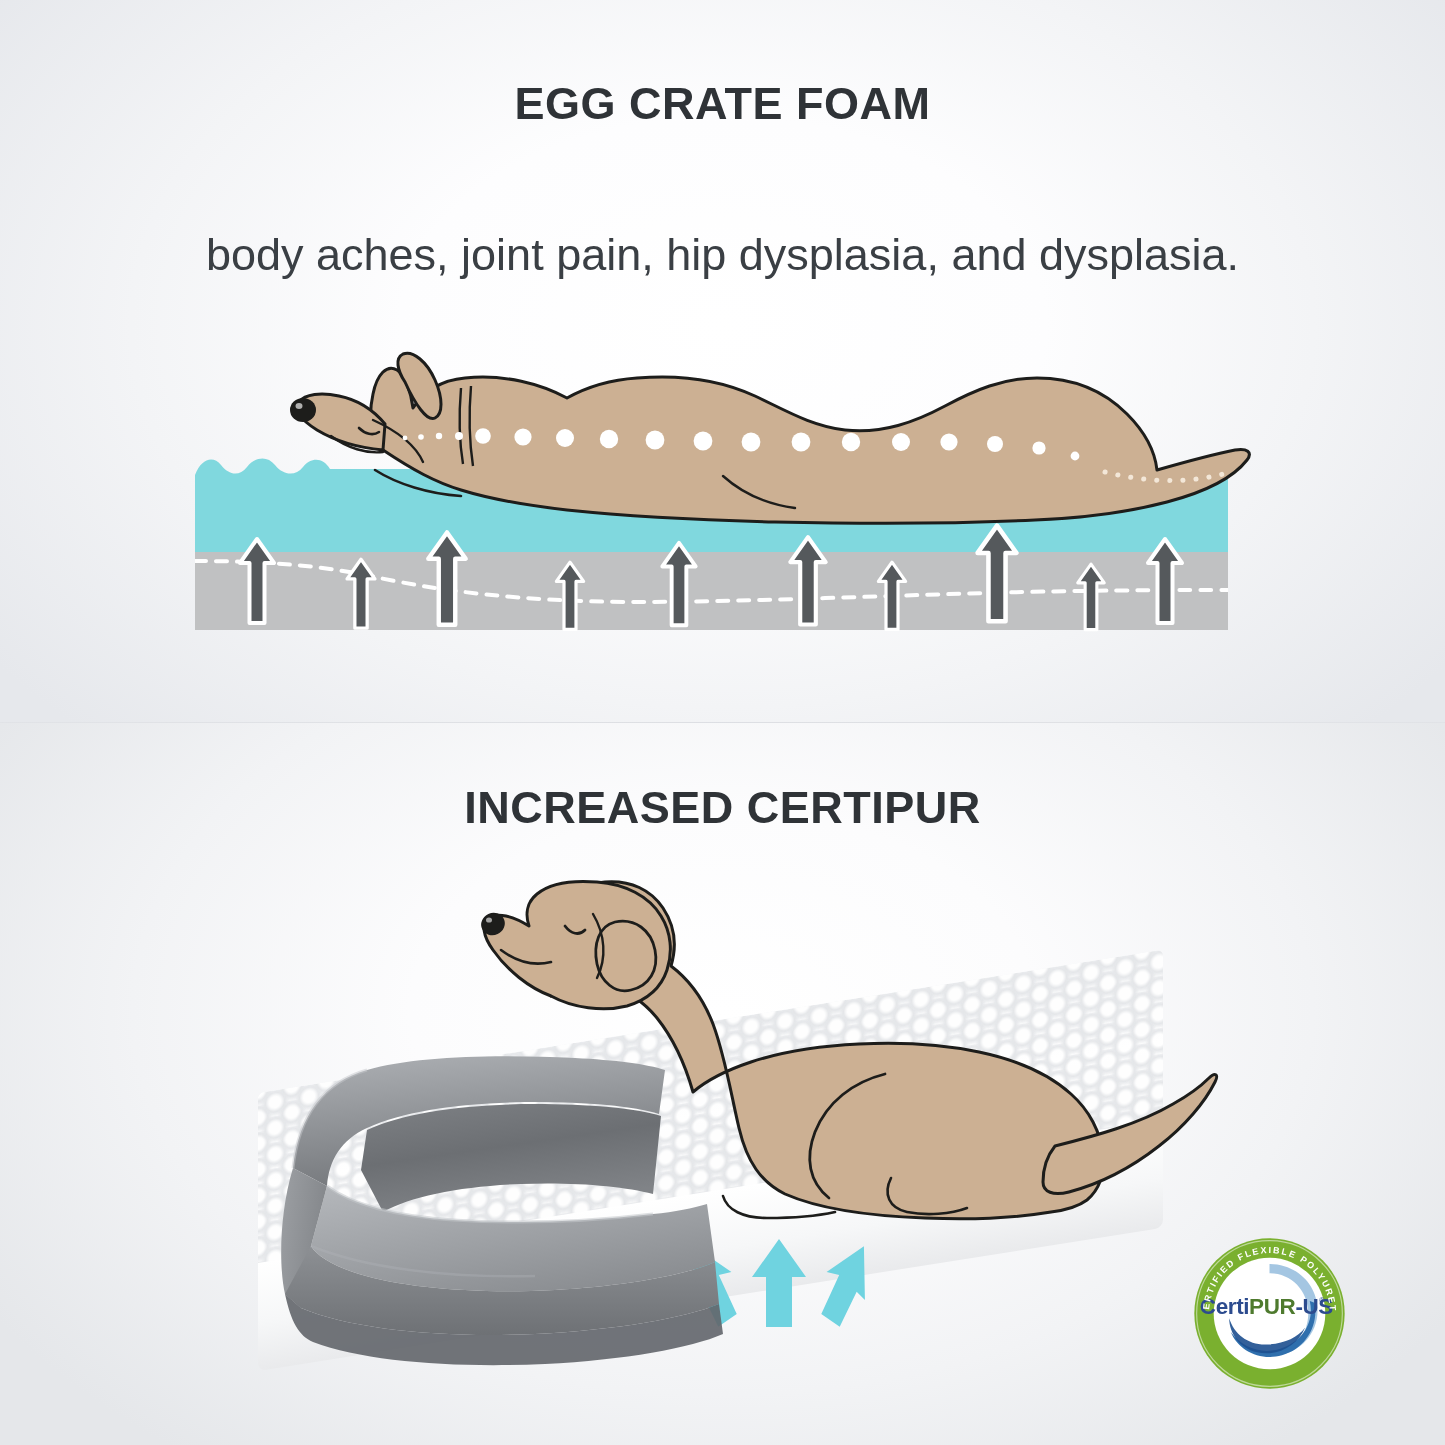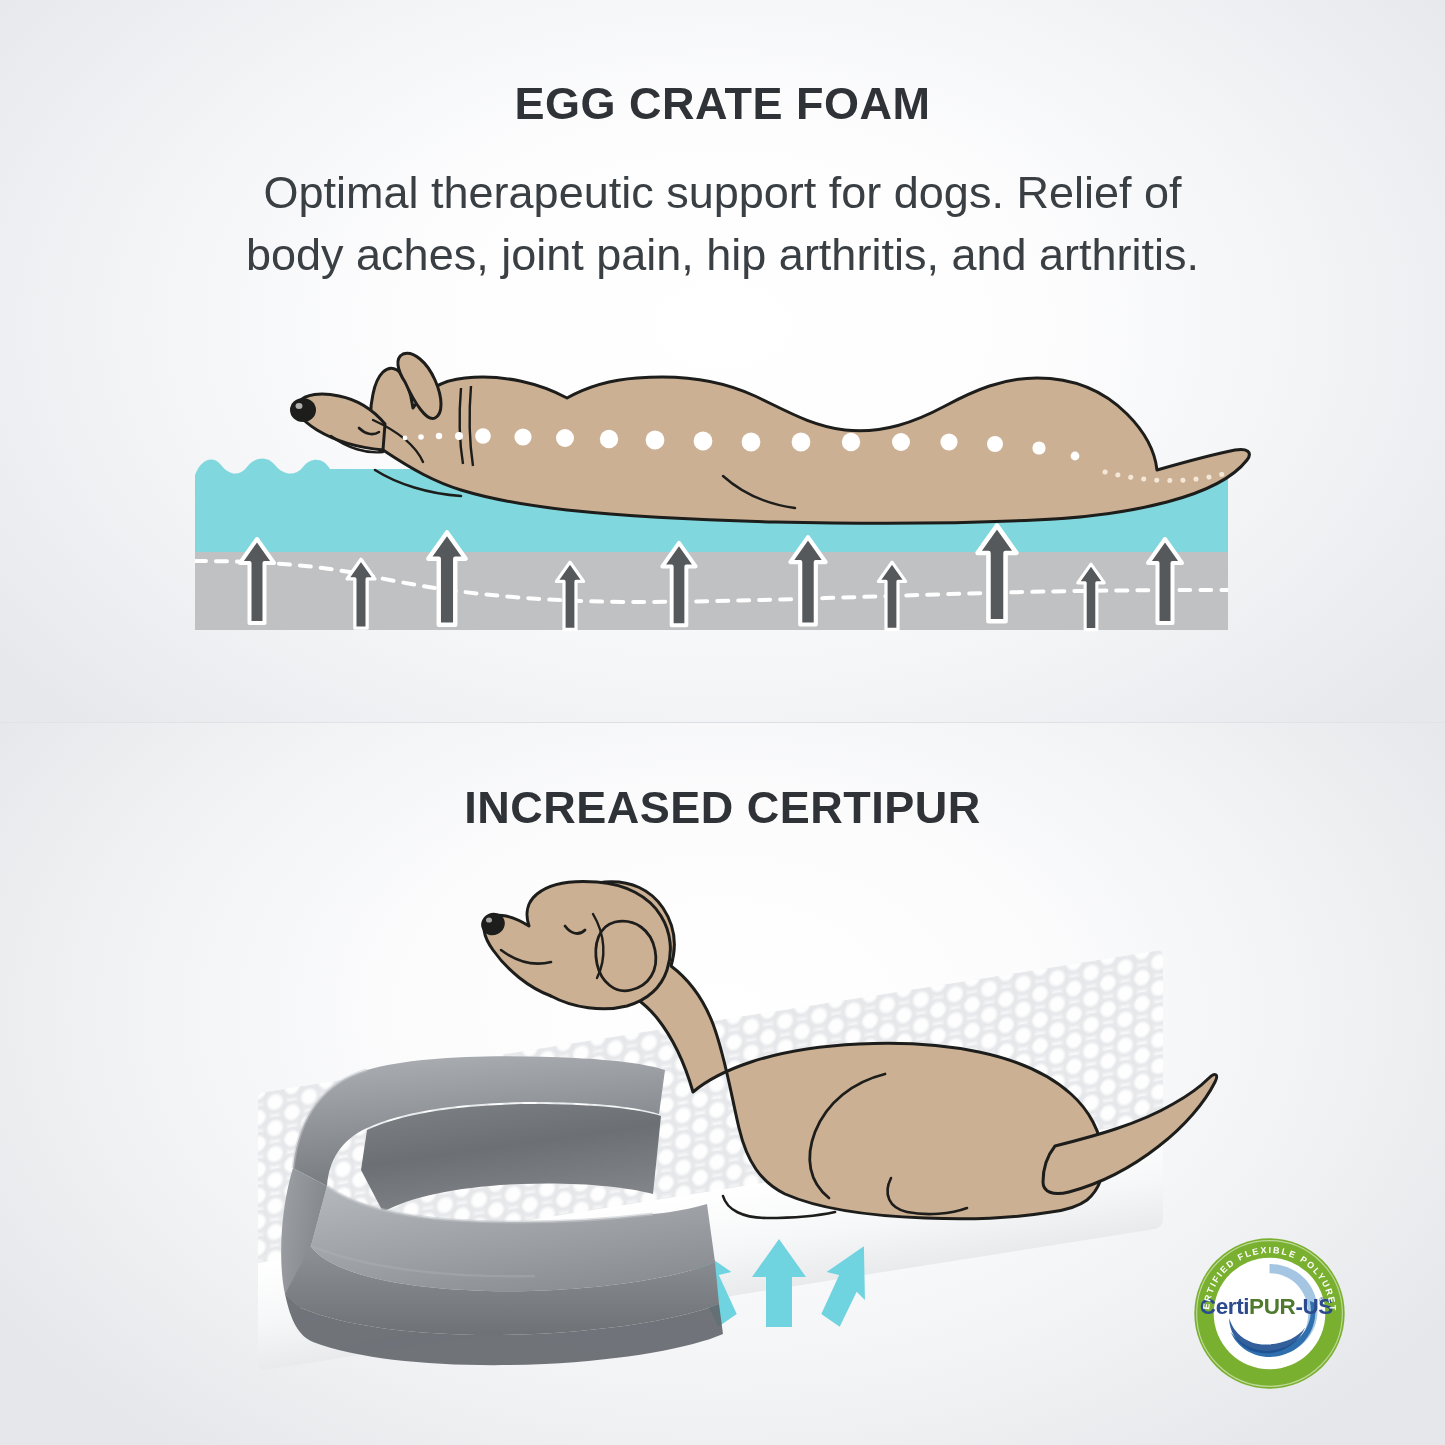--- a/index.html
+++ b/index.html
@@ -156,22 +156,22 @@
 </head>
 <body>
 
 <div id="page">
 
   <section class="panel" id="panel-top">
 
     <h1 class="heading" id="title-top">EGG CRATE FOAM</h1>
 
     <p id="subtitle-top">
-      <span>Optimal therapeutic support for dogs. Relief of</span><br>
-      <span>body aches, joint pain, hip arthritis, and arthritis.</span>
+      <br>
+      <span>body aches, joint pain, hip dysplasia, and dysplasia.</span>
     </p>
 
     <div id="foam-diagram">
 
       <svg width="1033" height="185" viewBox="0 0 1033 185" style="position:absolute;left:0;top:0;">
         <defs>
           <clipPath id="cyanClip">
             <path d="M0,30
                      C6,14 18,10 26,20
                      C34,30 44,32 52,22

